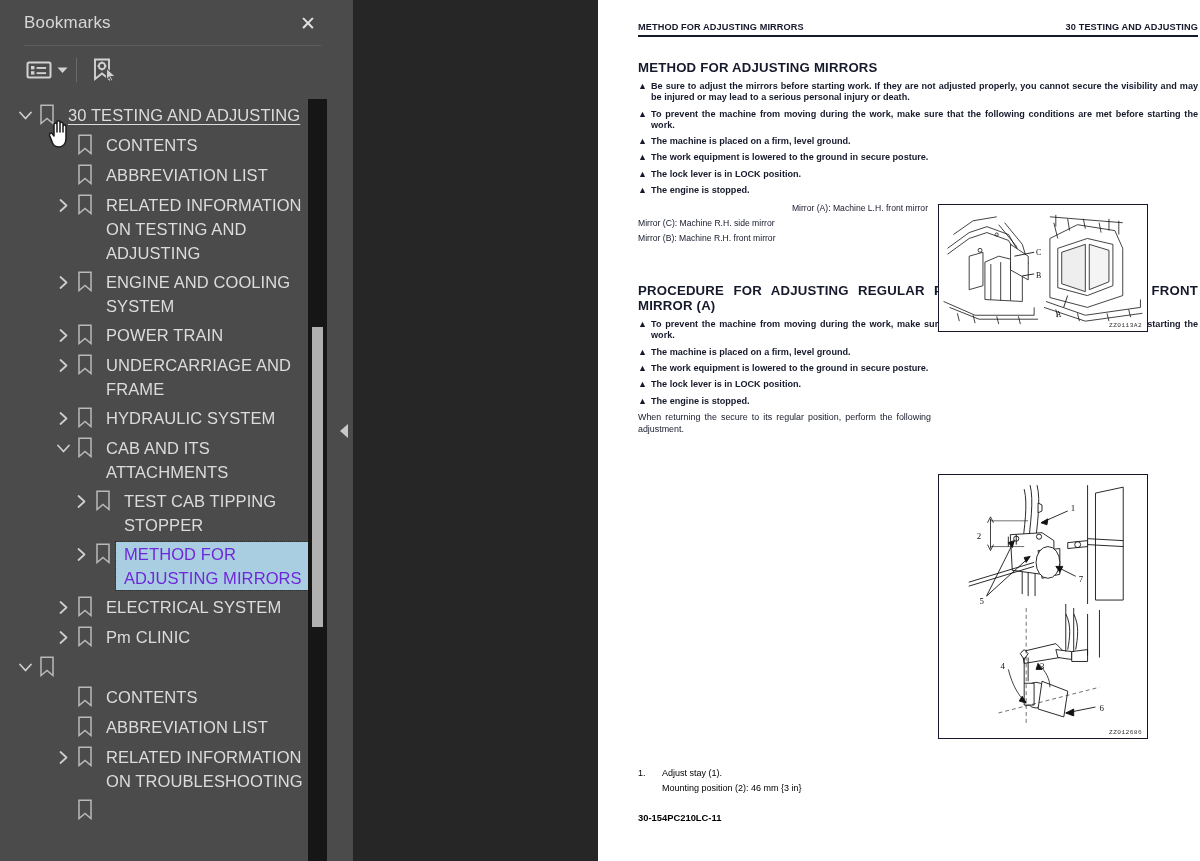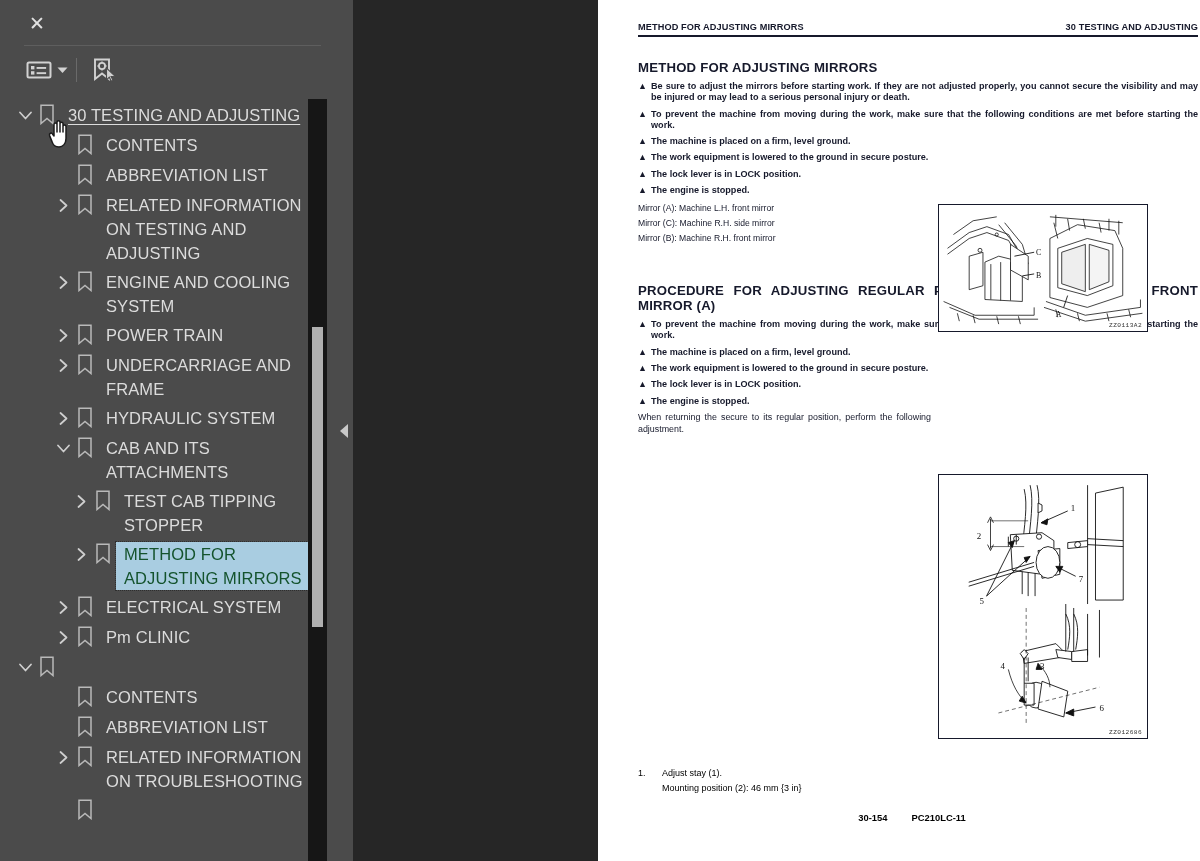--- a/index.html
+++ b/index.html
@@ -98,21 +98,21 @@
     padding-right: 6px;
     letter-spacing: .1px;
     white-space: pre-line;
   }
   .row.hovered .label {
     text-decoration: underline;
     text-underline-offset: 3px;
   }
   .row.selected .label {
     background: #a9cde1;
-    color: #14532d;
+    color: #6d28d9;
     outline: 1px dotted #2e2e2e;
     padding-left: 8px;
     margin-left: 2px;
   }
   
   .lvl0 { padding-left: 14px; }
   .lvl1 { padding-left: 52px; }
   .lvl2 { padding-left: 70px; }
   .lvl1 .label, .lvl2 .label { padding-left: 10px; }
 
@@ -234,33 +234,34 @@
   
   #steps { position: absolute; left: 40px; top: 767px; width: 400px; }
   .step-row { display: flex; font-size: 9px; line-height: 12px; }
   .step-no { flex: 0 0 24px; font-weight: normal; }
   .step-tx { flex: 1 1 auto; }
   .step-sub { margin-left: 24px; font-size: 9px; line-height: 18px; }
 
   
   #footer {
     position: absolute;
-    left: 28px; right: 8px; top: 812px;
-    display: flex; justify-content: center;
-    font-size: 9.4px; font-weight: bold; gap: 24px;
+    left: 40px; right: 8px; top: 812px;
+    display: flex; justify-content: flex-start;
+    font-size: 9.4px; font-weight: bold;
   }
 </style>
 </head>
 <body>
 
 <div id="app">
 
   <div id="sidebar">
 
     <div id="sb-header">
+      <div id="sb-title">Bookmarks</div>
       <div id="sb-close">✕</div>
       <div class="hdr-rule"></div>
     </div>
 
     <div id="sb-toolbar">
       <div id="tb-options" class="tb-btn">
         <svg width="26" height="20" viewBox="0 0 26 20">
           <rect x="1.5" y="2.5" width="23" height="15" rx="1.5" fill="none" stroke="#d2d2d2" stroke-width="2"></rect>
           <rect x="5" y="6" width="3.4" height="3.4" fill="#d2d2d2"></rect>
           <rect x="5" y="11.2" width="3.4" height="3.4" fill="#d2d2d2"></rect>
@@ -556,21 +557,21 @@
             <div class="warn">
               <span class="tri">▲</span>
               <span class="wtxt">The lock lever is in LOCK position.</span>
             </div>
             <div class="warn">
               <span class="tri">▲</span>
               <span class="wtxt">The engine is stopped.</span>
             </div>
           </div>
         <div id="mirror-list">
-            <div class="mline" style="width: 290px;">Mirror (A): Machine L.H. front mirror</div>
+            <div class="mline" style="width: 290px; text-align: right;">Mirror (A): Machine L.H. front mirror</div>
             <div class="mline" style="width: 290px;">Mirror (C): Machine R.H. side mirror</div>
             <div class="mline" style="width: 290px;">Mirror (B): Machine R.H. front mirror</div>
           </div>
 
         <div style="height:38px"></div>
 
         <h1 class="sect2">PROCEDURE FOR ADJUSTING REGULAR POSITION OF MACHINE LEFT FRONT MIRROR (A)</h1>
         <div id="warn-list-2">
             <div class="warn">
               <span class="tri">▲</span>

